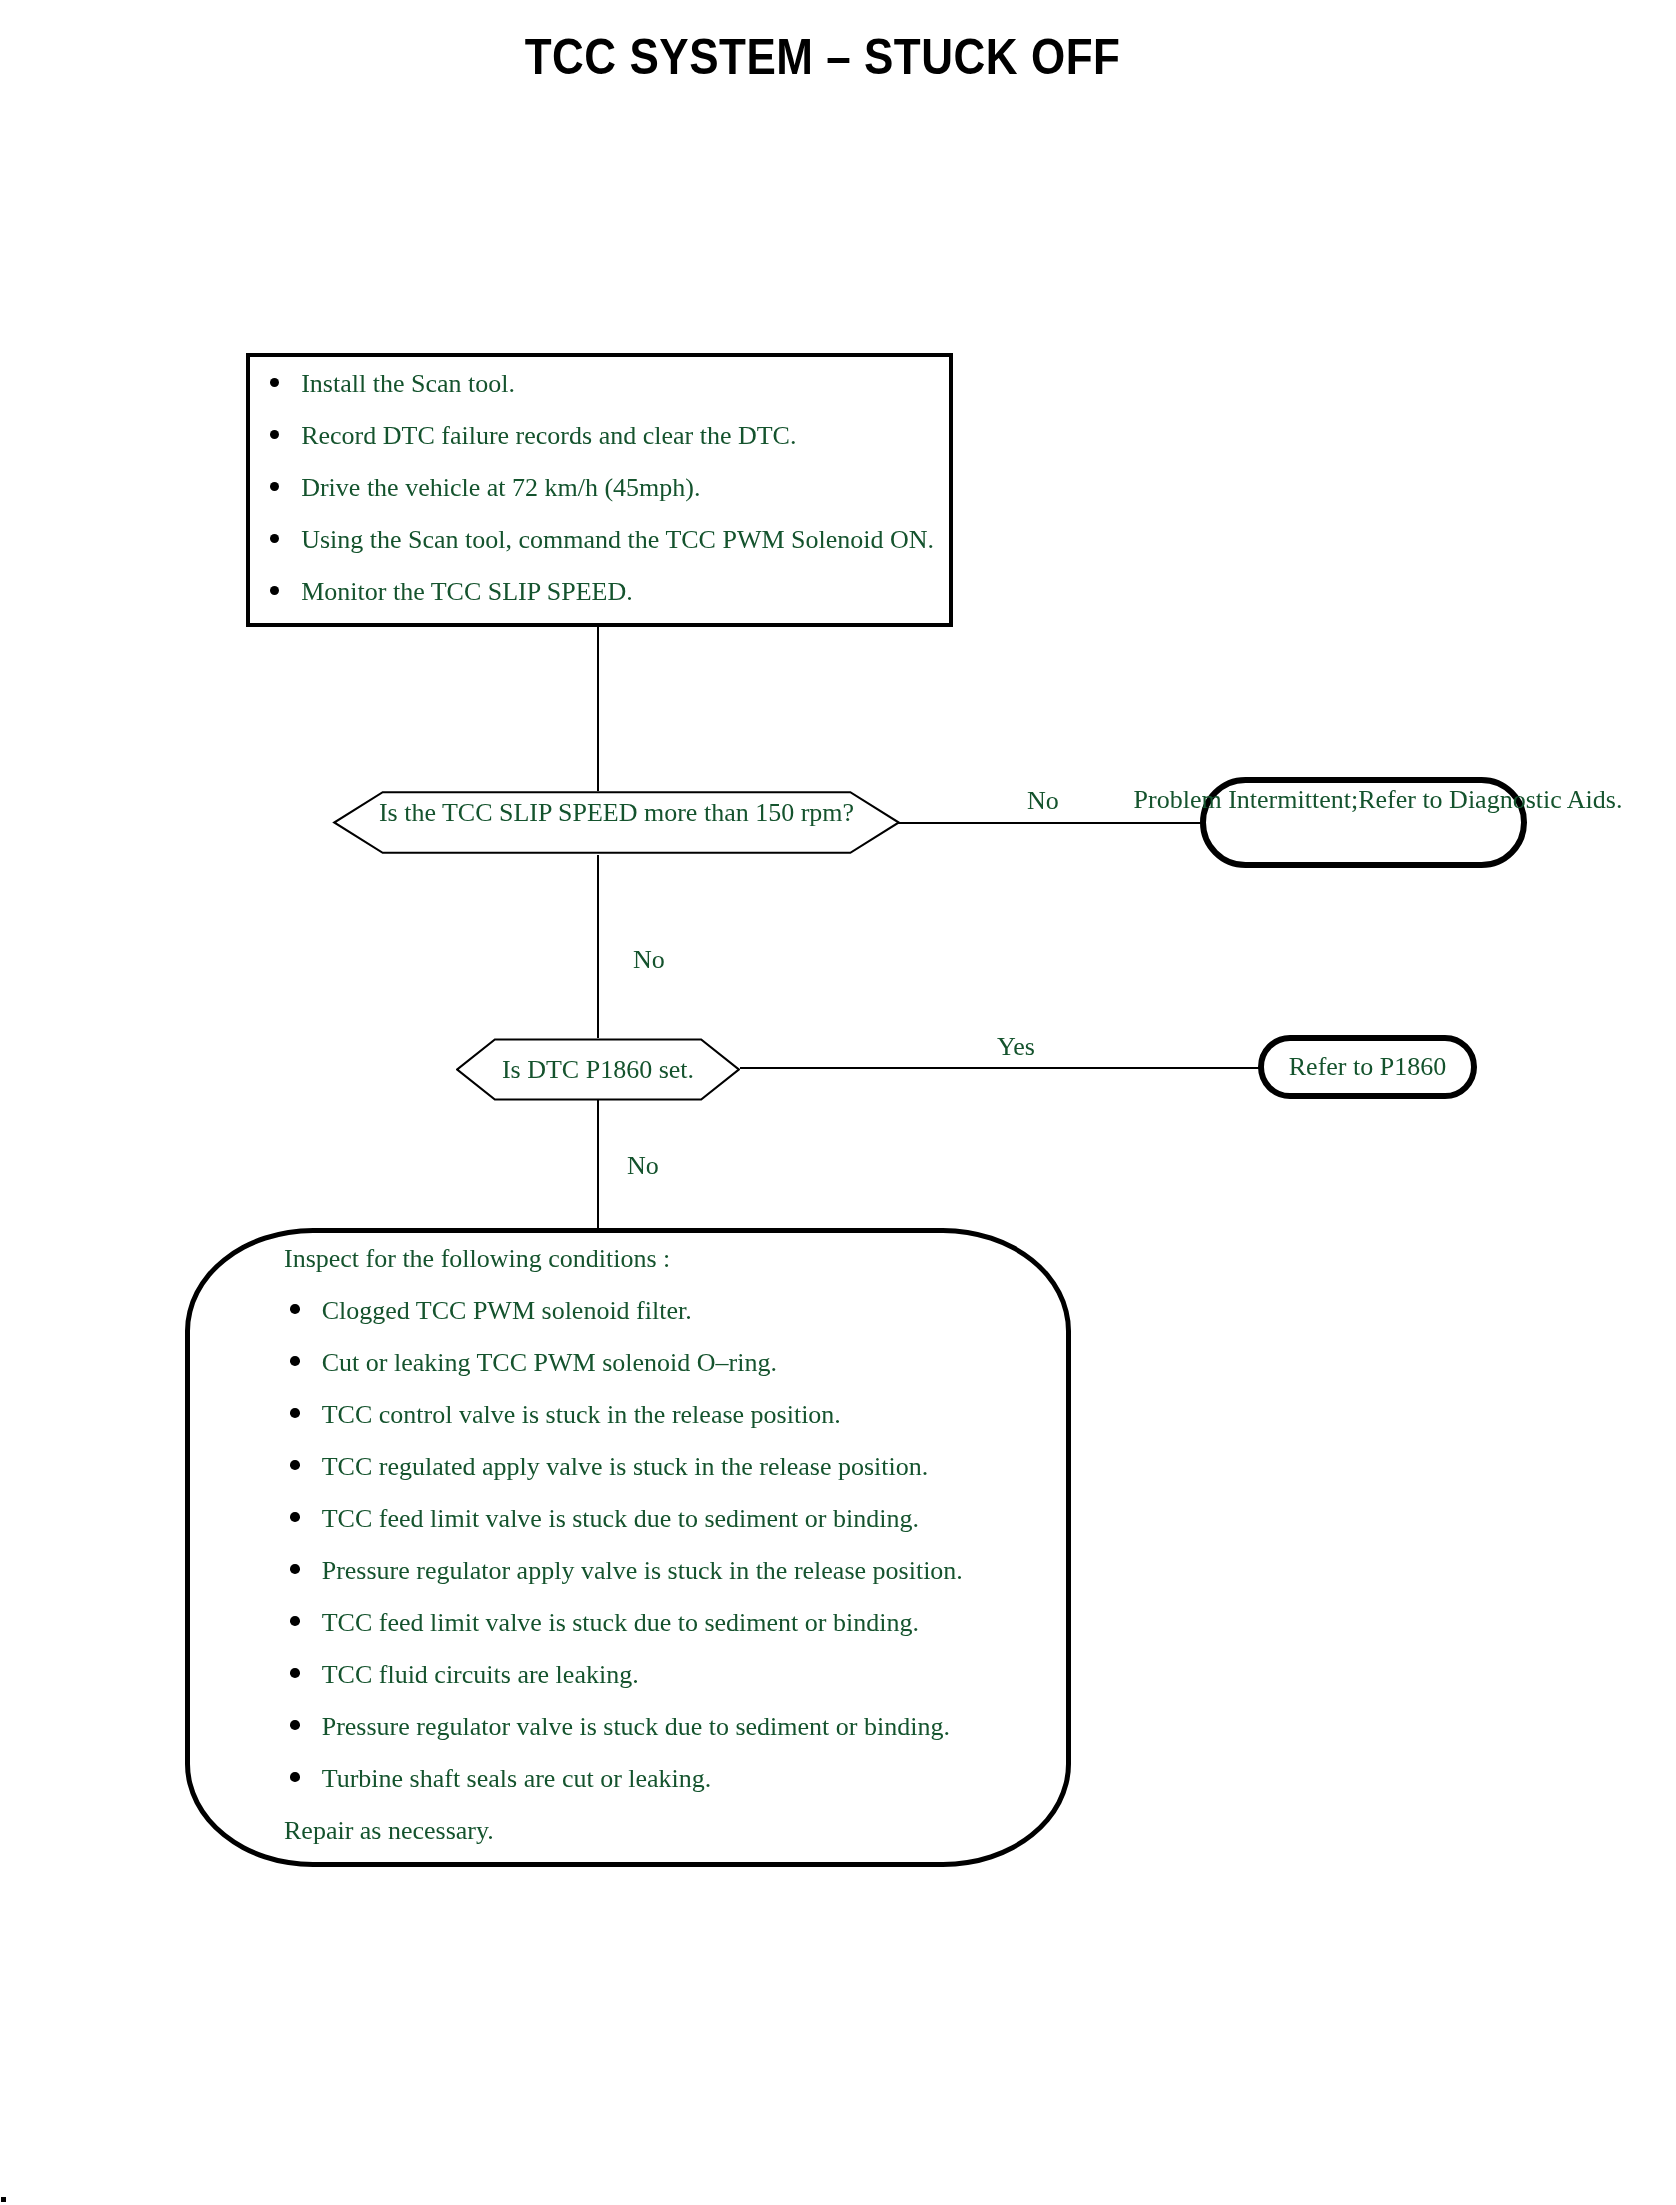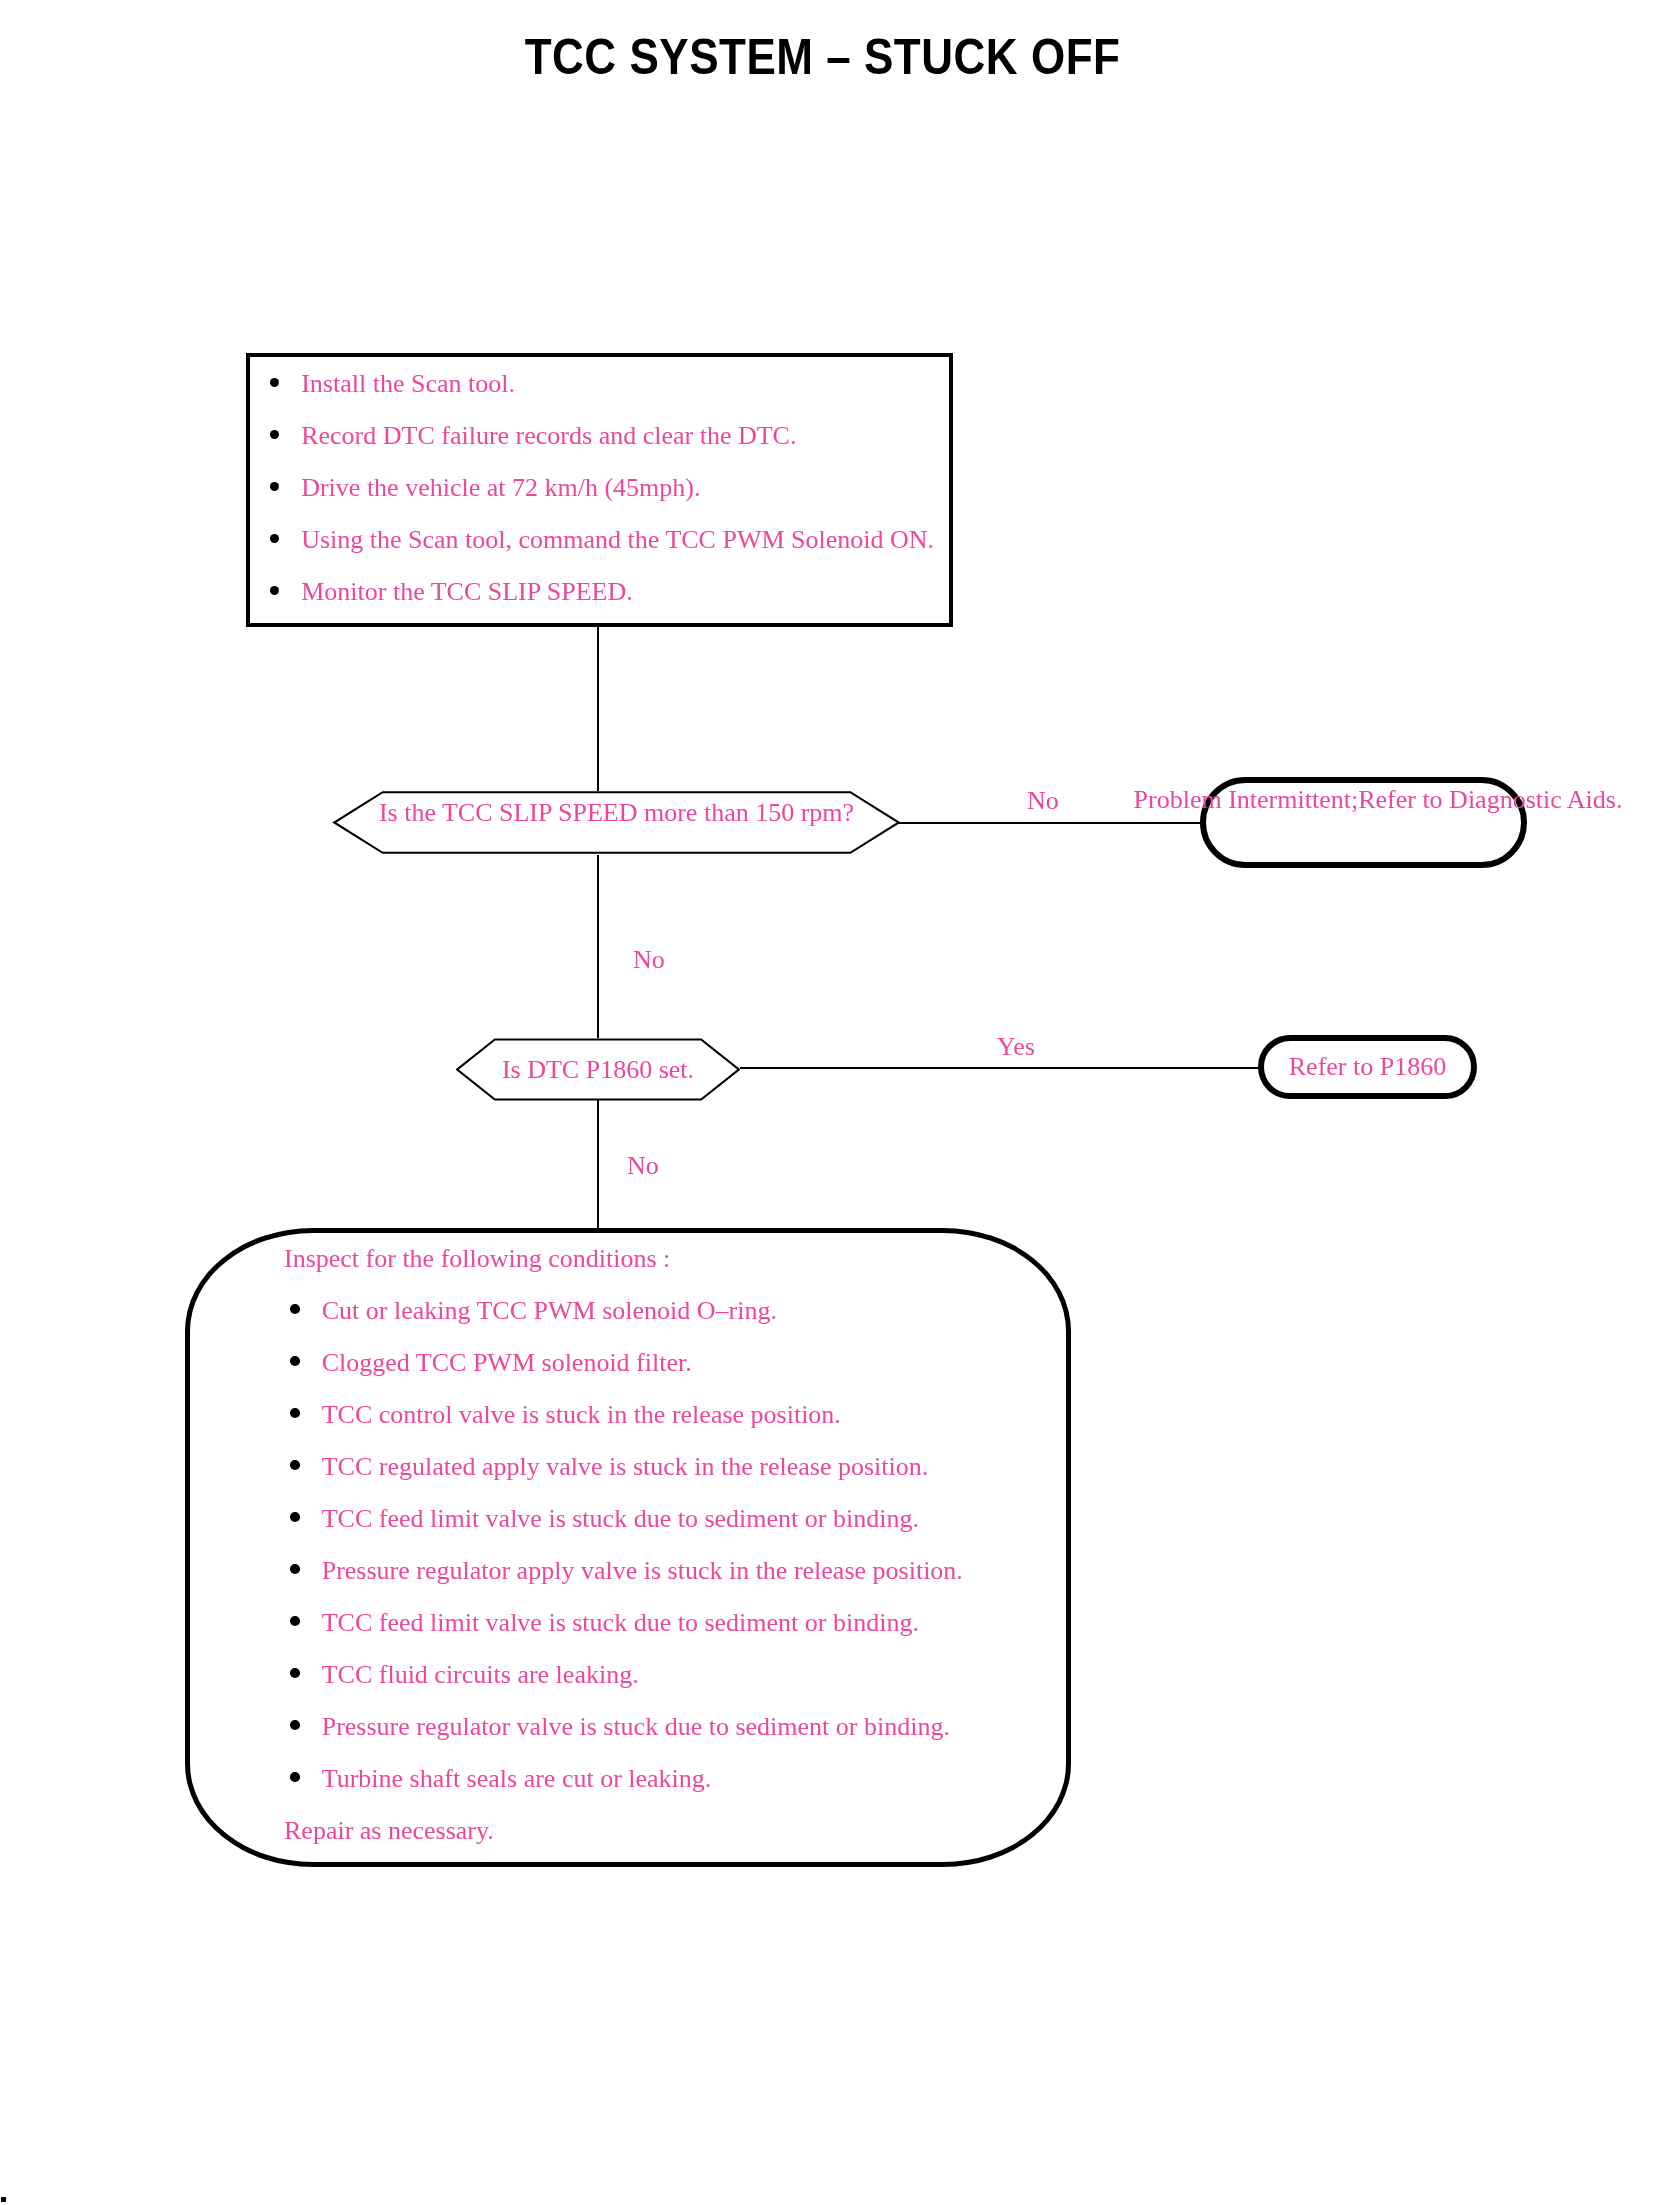--- a/index.html
+++ b/index.html
@@ -1,21 +1,21 @@
 <!DOCTYPE html>
 <html style="font-size:9.7px"><head>
 <meta charset="utf-8">
 <style>
   html,body { margin:0; padding:0; background:#ffffff; }
   #page {
     position:relative; width:1676px; height:2205px;
     background:#ffffff; overflow:hidden;
     font-family:"Liberation Serif", serif; color:#000;
   }
-  .serif { font-family:"Liberation Serif", serif; font-size:26px; color:#ec4899; }
+  .serif { font-family:"Liberation Serif", serif; font-size:26px; color:#14532d; }
 
   
   .title {
     position:absolute; left:484px; top:28px; width:614px;
     text-align:center; white-space:nowrap;
   }
   .title span {
     display:inline-block;
     font-family:"Liberation Sans", sans-serif;
     font-weight:bold; font-size:50px; letter-spacing:0.6px;
@@ -148,25 +148,25 @@
 
   <div class="pill pill-2 serif">
     <div>Refer to P1860</div>
   </div>
 
   <div class="inspect-box serif">
     <div class="insp-heading">Inspect for the following conditions :</div>
     <div>
         <div class="insp-row">
           <span class="bullet-dot"></span>
+          <span class="bullet-text">Clogged TCC PWM solenoid filter.</span>
+        </div>
+        <div class="insp-row">
+          <span class="bullet-dot"></span>
           <span class="bullet-text">Cut or leaking TCC PWM solenoid O–ring.</span>
-        </div>
-        <div class="insp-row">
-          <span class="bullet-dot"></span>
-          <span class="bullet-text">Clogged TCC PWM solenoid filter.</span>
         </div>
         <div class="insp-row">
           <span class="bullet-dot"></span>
           <span class="bullet-text">TCC control valve is stuck in the release position.</span>
         </div>
         <div class="insp-row">
           <span class="bullet-dot"></span>
           <span class="bullet-text">TCC regulated apply valve is stuck in the release position.</span>
         </div>
         <div class="insp-row">

